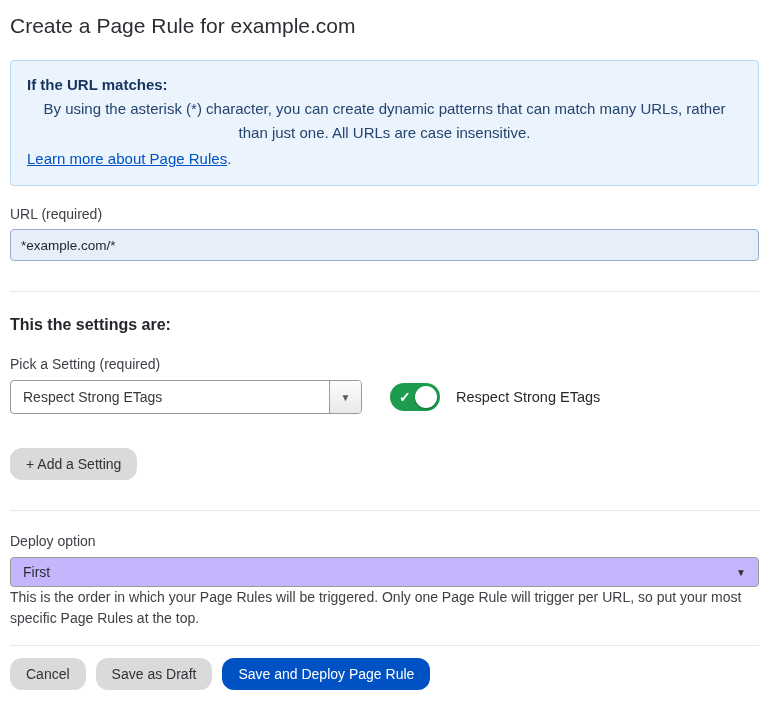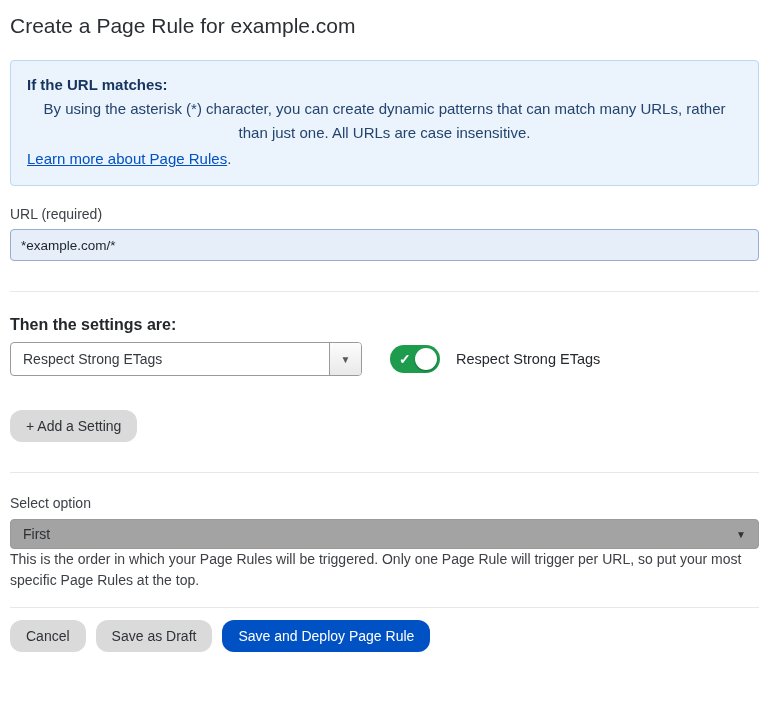--- a/index.html
+++ b/index.html
@@ -177,21 +177,21 @@
   }
   .add-btn { margin-top: 34px; }
 
   
   .order-select {
     margin-top: 8px;
     width: 100%;
     height: 30px;
     border: 1px solid #9a9a9a;
     border-radius: 4px;
-    background: #a3a3a3;
+    background: #c4b5fd;
     display: flex;
     align-items: center;
     justify-content: space-between;
     padding: 0 12px;
     font-size: 14px;
     color: #2c2f33;
     cursor: pointer;
   }
   .order-caret {
     font-size: 10px;
@@ -225,43 +225,44 @@
     <div class="info-heading">If the URL matches:</div>
     <div class="info-body">By using the asterisk (*) character, you can create dynamic patterns that can match many URLs, rather than just one. All URLs are case insensitive.</div>
     <div class="info-link-row"><a href="#" class="info-link">Learn more about Page Rules</a><span class="info-link-suffix">.</span></div>
   </div>
 
   <label class="field-label">URL (required)</label>
   <input type="text" class="url-input" value="*example.com/*" style="">
 
   <hr class="divider">
 
-  <h2 class="section-heading">Then the settings are:</h2>
-
+  <h2 class="section-heading">This the settings are:</h2>
+
+  <div class="pick-label">Pick a Setting (required)</div>
 
   <div class="setting-row">
     <div class="setting-select">
       <span class="setting-select-value">Respect Strong ETags</span>
       <span class="setting-select-caret">▼</span>
     </div>
     <div class="toggle-wrap">
       <div class="toggle" role="switch" aria-checked="true">
         <span class="toggle-check">✓</span>
         <span class="toggle-knob"></span>
       </div>
       <span class="toggle-label">Respect Strong ETags</span>
     </div>
   </div>
 
   <button class="btn gray add-btn">+ Add a Setting</button>
 
   <hr class="divider">
 
 
-  <div class="pick-label">Select option</div>
+  <div class="pick-label">Deploy option</div>
 
   <div class="order-select">
     <span>First</span>
     <span class="order-caret">▼</span>
   </div>
 
   <p class="help-text">This is the order in which your Page Rules will be triggered. Only one Page Rule will trigger per URL, so put your most specific Page Rules at the top.</p>
 
   <hr class="divider footer-divider">
 

